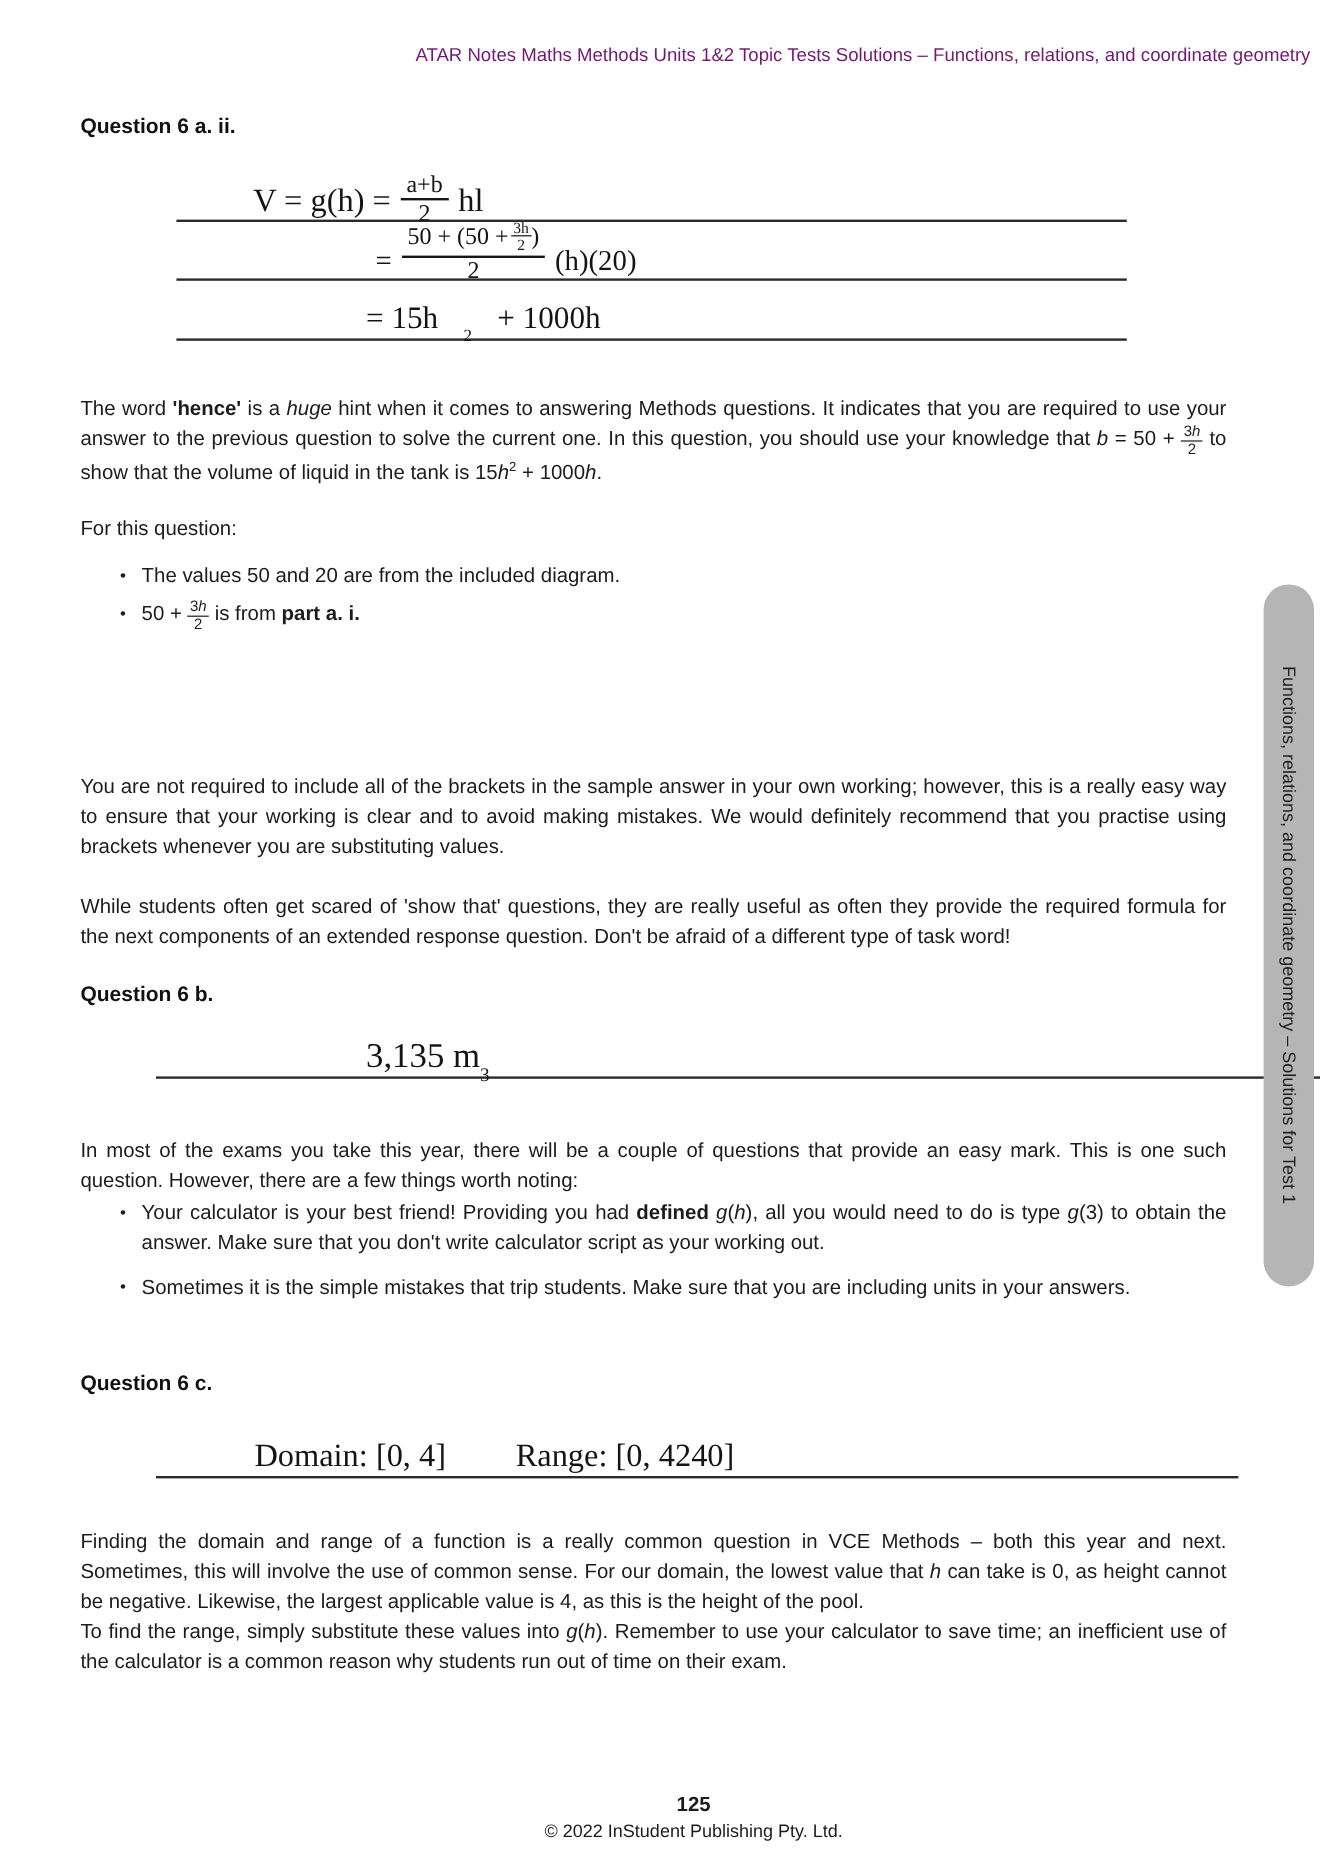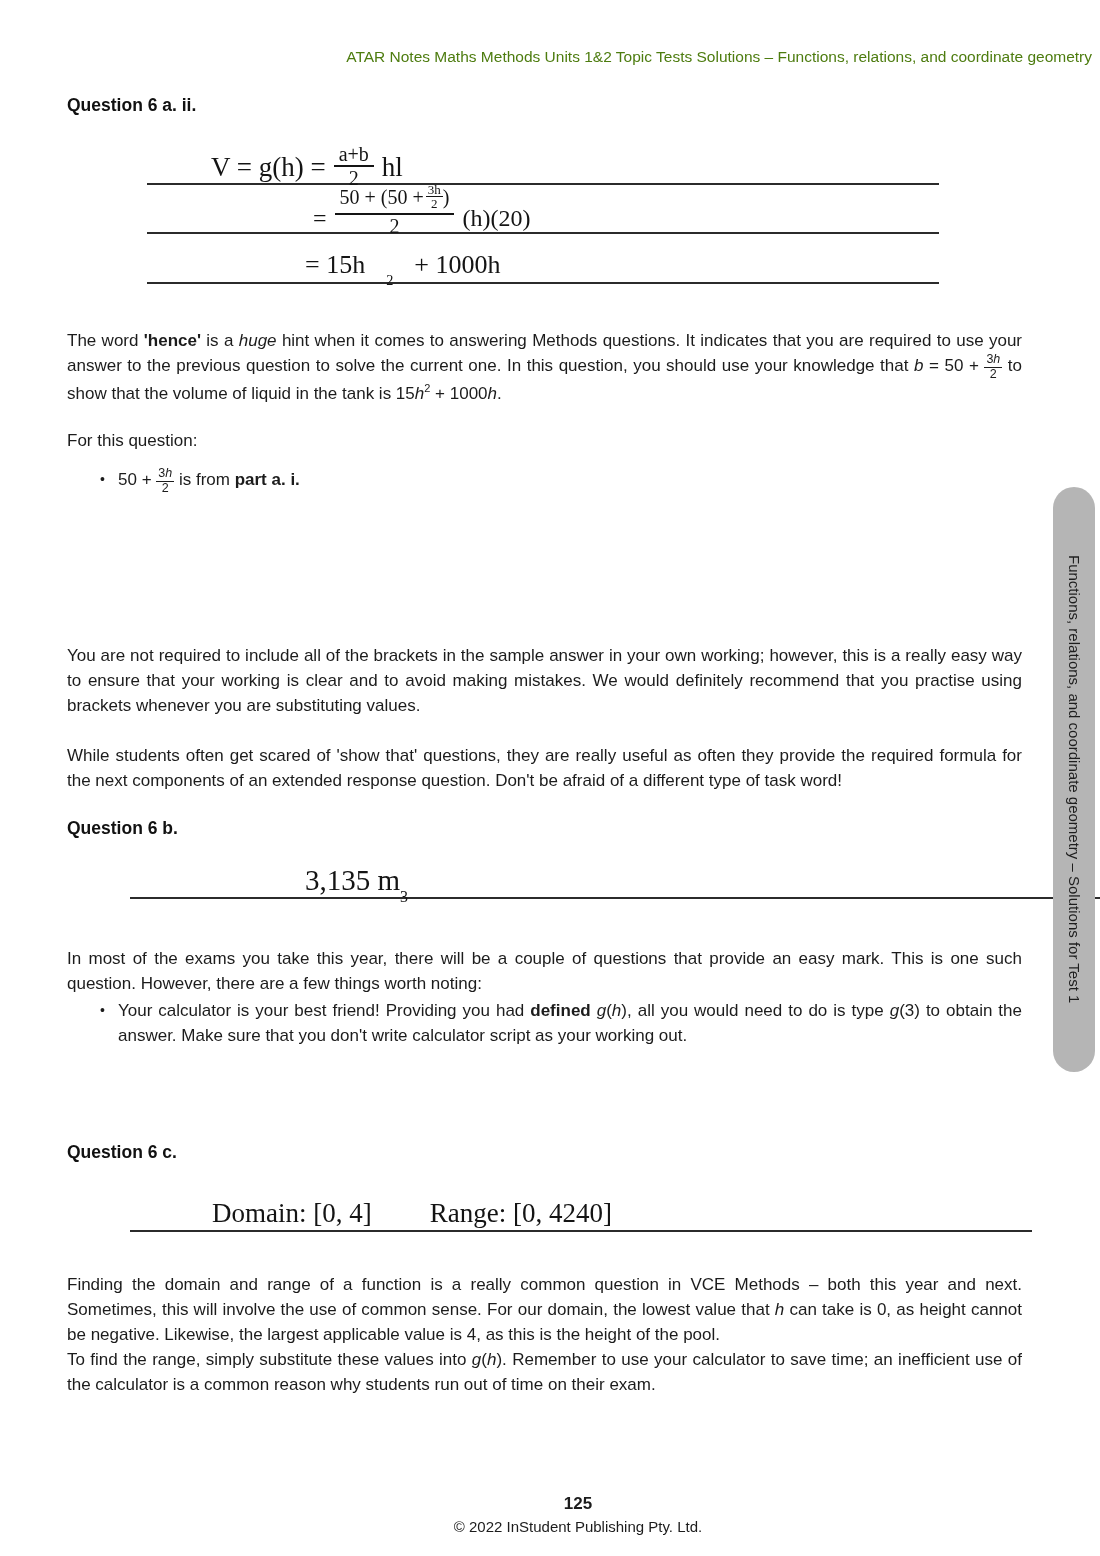--- a/index.html
+++ b/index.html
@@ -2,21 +2,21 @@
 <html><head>
 <meta charset="utf-8">
 <style>
   html,body{margin:0;padding:0;}
   body{
     width:1100px;height:1556px;position:relative;background:#ffffff;
     font-family:"Liberation Sans", sans-serif;color:#1c1c1c;overflow:hidden;
   }
   .page-header{
     position:absolute;top:38px;left:0;right:8px;text-align:right;
-    font-size:15.5px;color:#4d7c0f;margin-top:10px;
+    font-size:15.5px;color:#701a75;
   }
   .qheading{
     position:absolute;left:67px;font-size:17.5px;font-weight:bold;color:#111;
   }
   .para{
     position:absolute;left:67px;width:955px;font-size:17px;line-height:25px;
     text-align:justify;margin:0;
   }
   .blist{position:absolute;left:67px;width:955px;margin:0;padding:0;list-style:none;}
   .blist li{
@@ -101,38 +101,40 @@
       <sup>2</sup>
       <span>+ 1000h</span>
     </div>
 </div>
 
 <p class="para" style="top:328px"><span>The word </span><b>'hence'</b><span> is a </span><i>huge</i><span> hint when it comes to answering Methods questions. It indicates that you are required to use your answer to the previous question to solve the current one. In this question, you should use your knowledge that </span><i>b</i><span> = 50 + </span><span class="ifrac"><span class="n"><span>3</span><i>h</i></span><span class="d">2</span></span><span> to show that the volume of liquid in the tank is 15</span><i>h</i><sup>2</sup><span> + 1000</span><i>h</i><span>.</span></p>
 
 <p class="para" style="top:428px">For this question:</p>
 
 <ul class="blist" style="top:467px">
+  <li><span>The values 50 and 20 are from the included diagram.</span></li>
   <li><span>50 + </span><span class="ifrac"><span class="n"><span>3</span><i>h</i></span><span class="d">2</span></span><span> is from </span><b>part a. i.</b></li>
 </ul>
 
 <p class="para" style="top:643px">You are not required to include all of the brackets in the sample answer in your own working; however, this is a really easy way to ensure that your working is clear and to avoid making mistakes. We would definitely recommend that you practise using brackets whenever you are substituting values.</p>
 
 <p class="para" style="top:743px">While students often get scared of 'show that' questions, they are really useful as often they provide the required formula for the next components of an extended response question. Don't be afraid of a different type of task word!</p>
 
 <div class="qheading" style="top:818px">Question 6 b.</div>
 
 <div class="ans-row ans-6b hw">
     <span>3,135 m</span>
     <sup>3</sup>
   </div>
 
 <p class="para" style="top:946px">In most of the exams you take this year, there will be a couple of questions that provide an easy mark. This is one such question. However, there are a few things worth noting:</p>
 
 <ul class="blist" style="top:998px">
   <li style="margin-bottom:12px"><span>Your calculator is your best friend! Providing you had </span><b>defined</b><span> </span><i>g</i><span>(</span><i>h</i><span>), all you would need to do is type </span><i>g</i><span>(3) to obtain the answer. Make sure that you don't write calculator script as your working out.</span></li>
+  <li><span>Sometimes it is the simple mistakes that trip students. Make sure that you are including units in your answers.</span></li>
 </ul>
 
 <div class="qheading" style="top:1142px">Question 6 c.</div>
 
 <div class="ans-row ans-6c hw">
     <span>Domain: [0, 4]</span>
     <span class="ans-gap"></span>
     <span>Range: [0, 4240]</span>
   </div>
 

